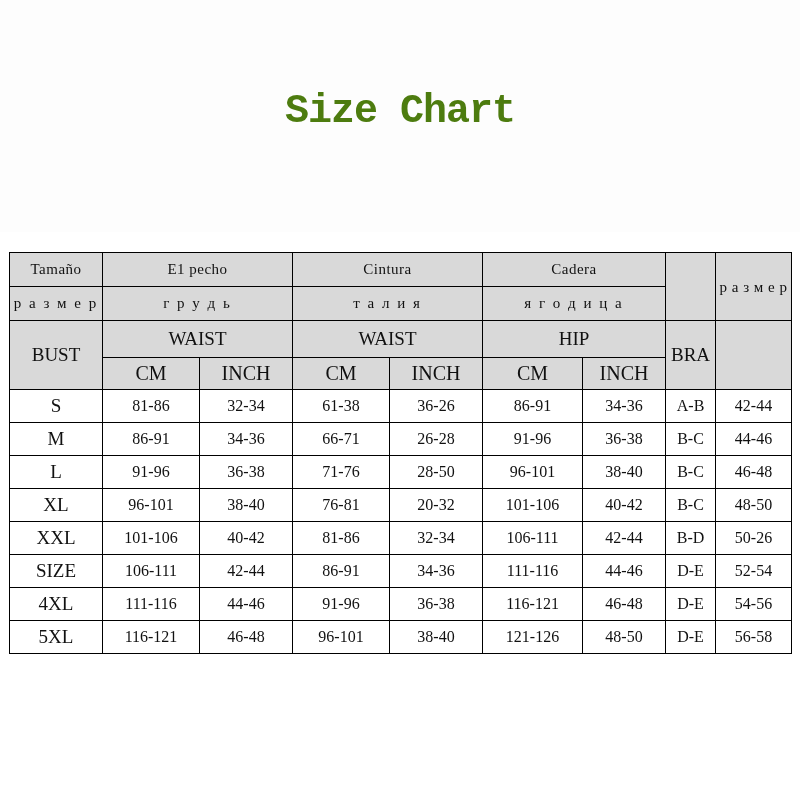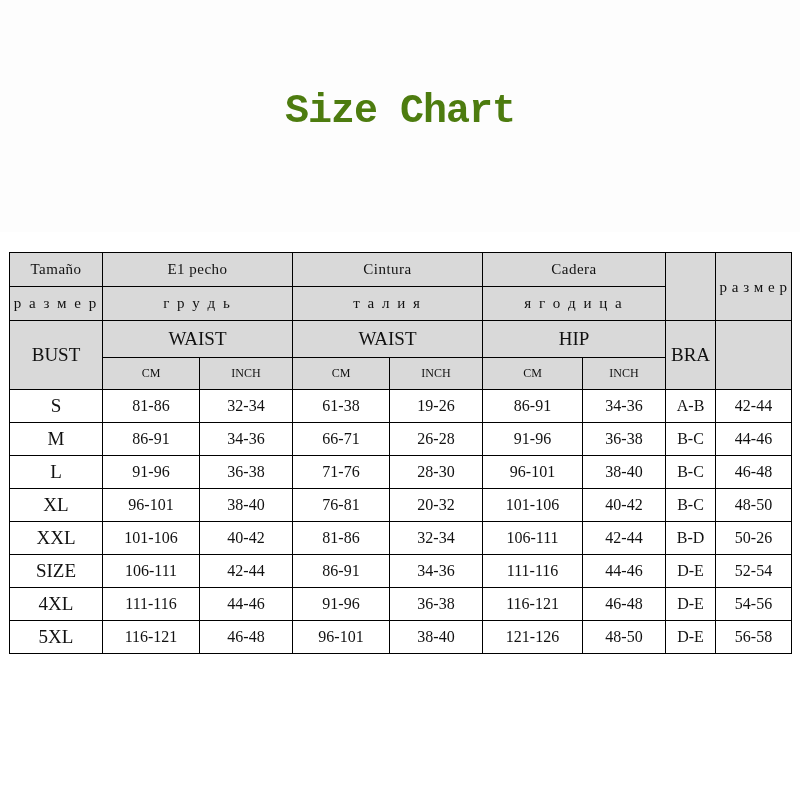--- a/index.html
+++ b/index.html
@@ -71,21 +71,21 @@
     height: 31px;
     font-size: 15px;
     letter-spacing: 2px;
   }
   .hdr-row.r3 td {
     height: 34px;
     font-size: 19px;
   }
   .hdr-row.r4 td {
     height: 29px;
-    font-size: 12px;
+    font-size: 20px;
   }
   .size-cell {
     font-size: 20px;
   }
   .bra-cell {
     font-size: 20px;
   }
   .rus-cell {
     font-size: 11px;
     letter-spacing: 2px;
@@ -152,21 +152,21 @@
           <td>INCH</td>
           <td>CM</td>
           <td>INCH</td>
         </tr>
 
         <tr class="data-row">
           <td class="sizecol">S</td>
           <td>81-86</td>
           <td>32-34</td>
           <td>61-38</td>
-          <td>19-26</td>
+          <td>36-26</td>
           <td>86-91</td>
           <td>34-36</td>
           <td>A-B</td>
           <td>42-44</td>
         </tr>
         <tr class="data-row">
           <td class="sizecol">M</td>
           <td>86-91</td>
           <td>34-36</td>
           <td>66-71</td>
@@ -174,21 +174,21 @@
           <td>91-96</td>
           <td>36-38</td>
           <td>B-C</td>
           <td>44-46</td>
         </tr>
         <tr class="data-row">
           <td class="sizecol">L</td>
           <td>91-96</td>
           <td>36-38</td>
           <td>71-76</td>
-          <td>28-30</td>
+          <td>28-50</td>
           <td>96-101</td>
           <td>38-40</td>
           <td>B-C</td>
           <td>46-48</td>
         </tr>
         <tr class="data-row">
           <td class="sizecol">XL</td>
           <td>96-101</td>
           <td>38-40</td>
           <td>76-81</td>

